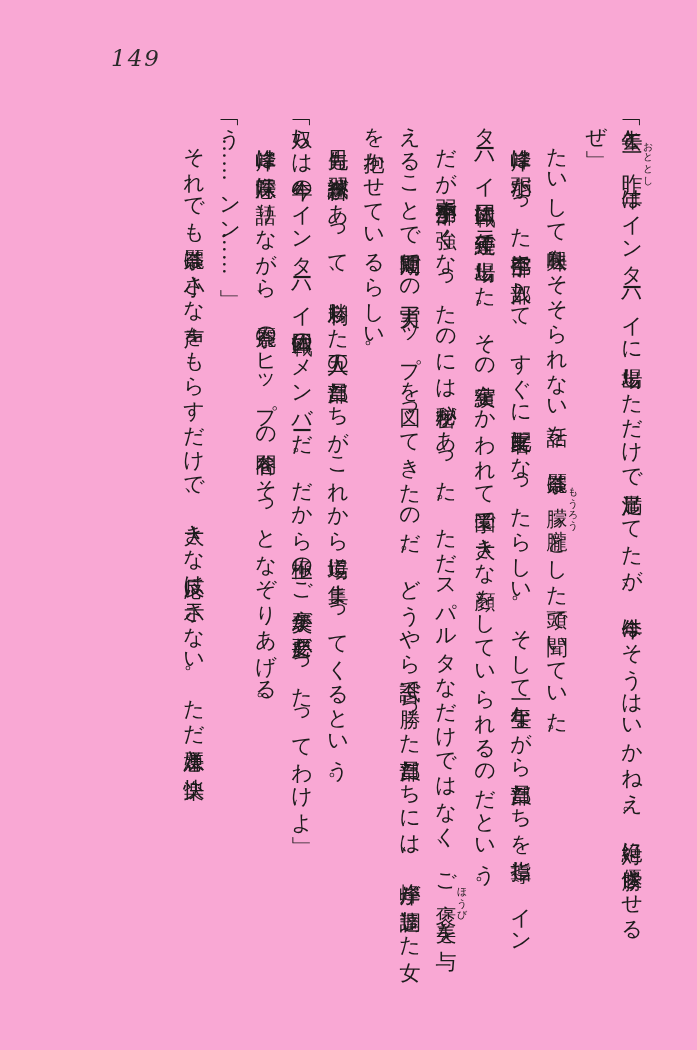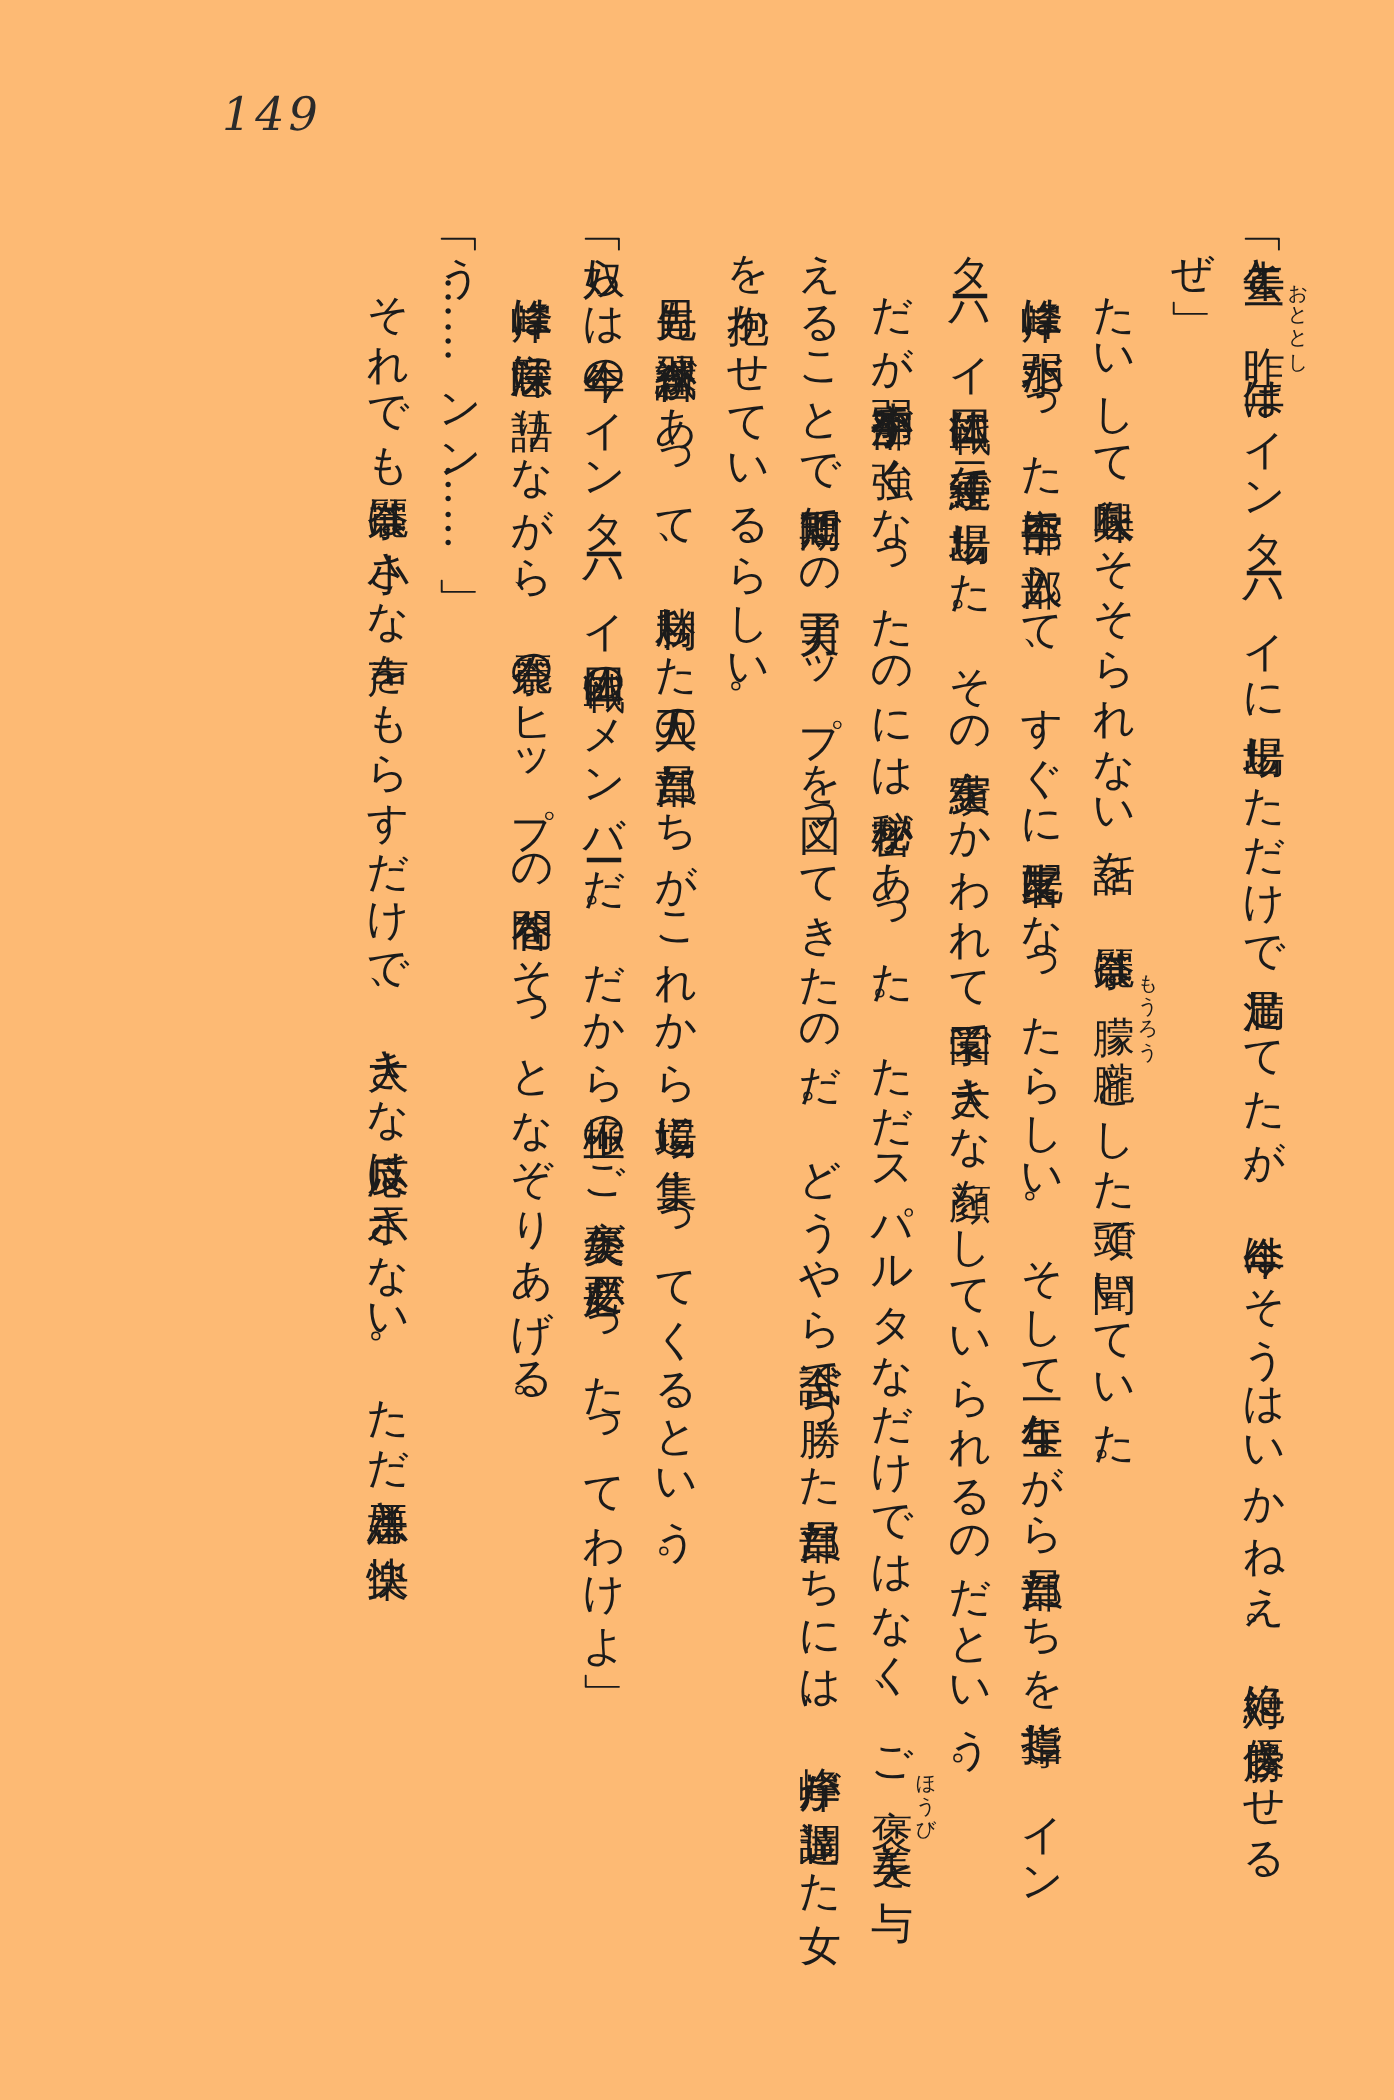--- a/index.html
+++ b/index.html
@@ -10,21 +10,21 @@
     width: 697px;
     height: 1050px;
     position: relative;
     overflow: hidden;
     background: #fcfcfc;
     font-family: "DejaVu Serif", "Liberation Serif", serif;
   }
   .page {
     position: absolute;
     inset: 0;
-    background: #fdba74;
+    background: #f9a8d4;
   }
   .page-number {
     position: absolute;
     top: 45px;
     left: 111px;
     font-size: 23px;
     font-style: italic;
     color: #2a2a2a;
     letter-spacing: 2px;
   }

